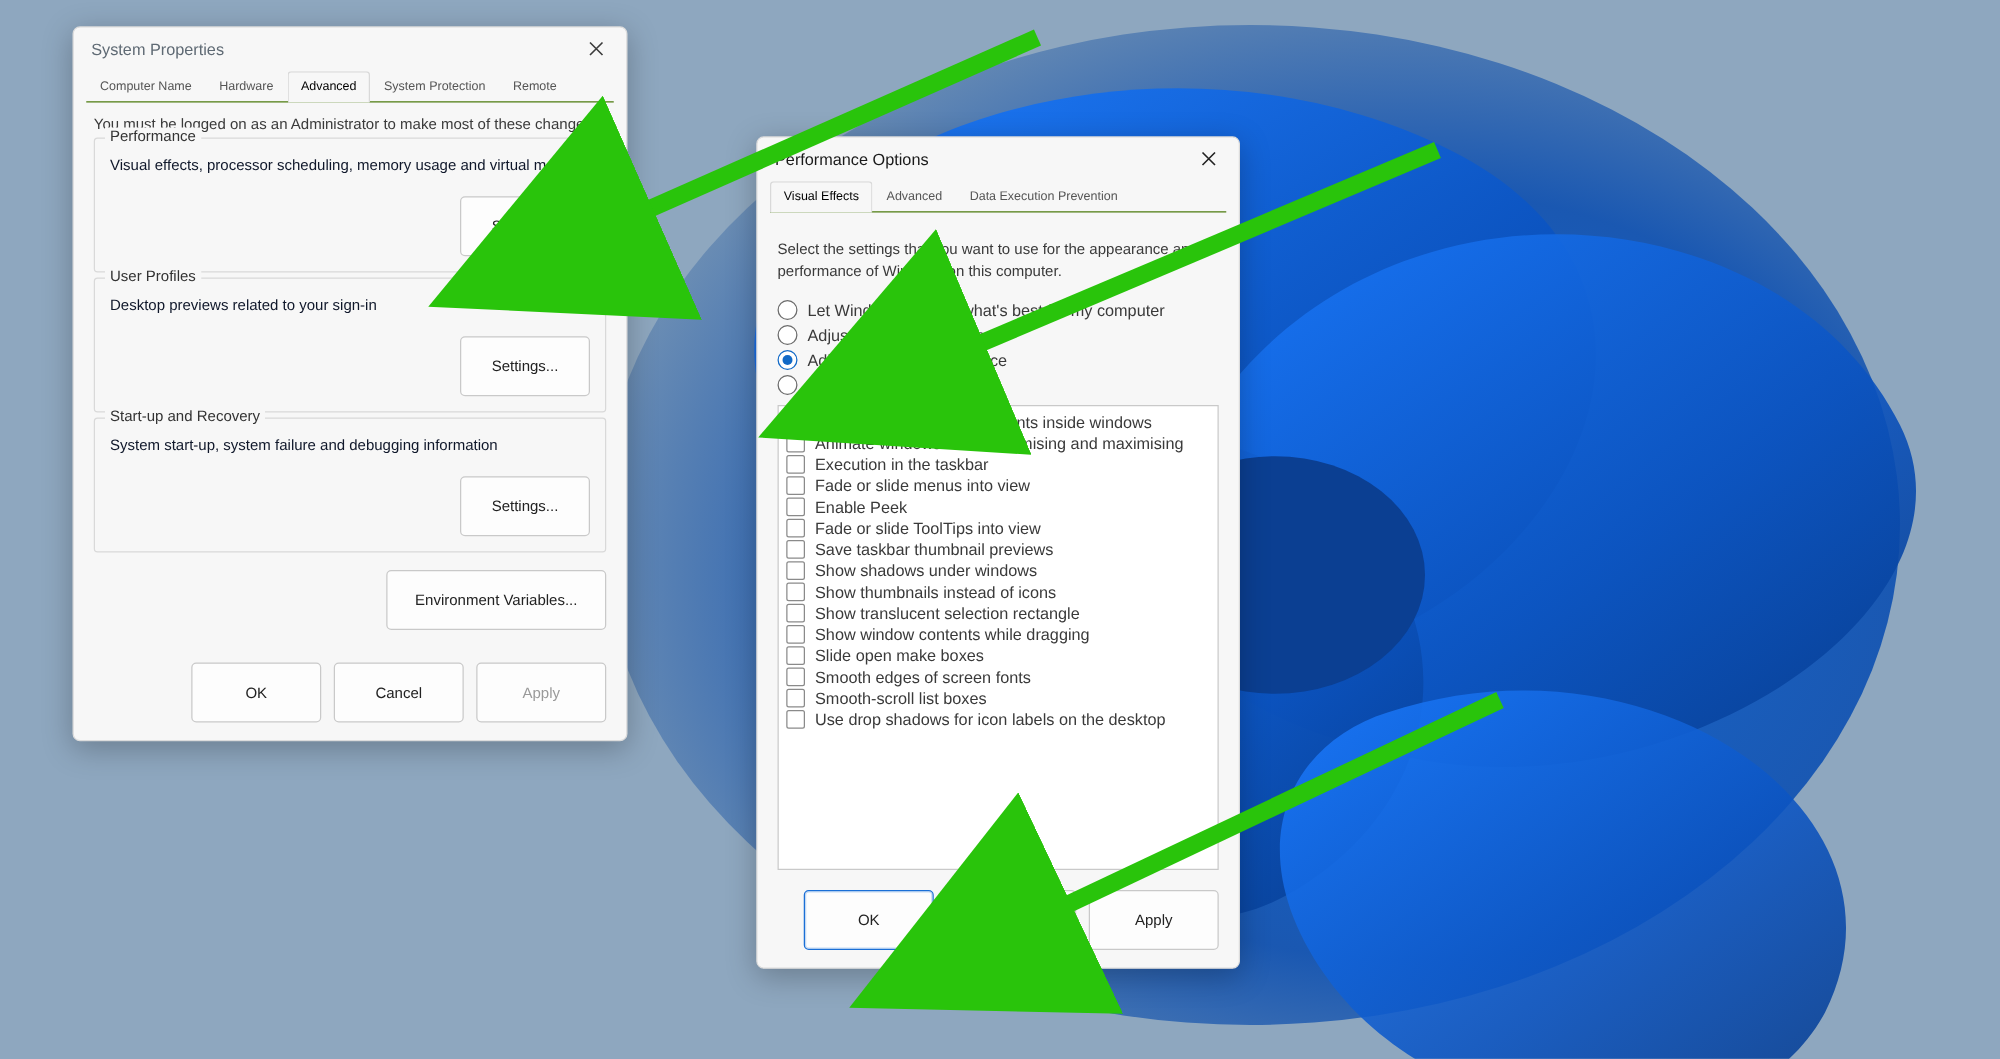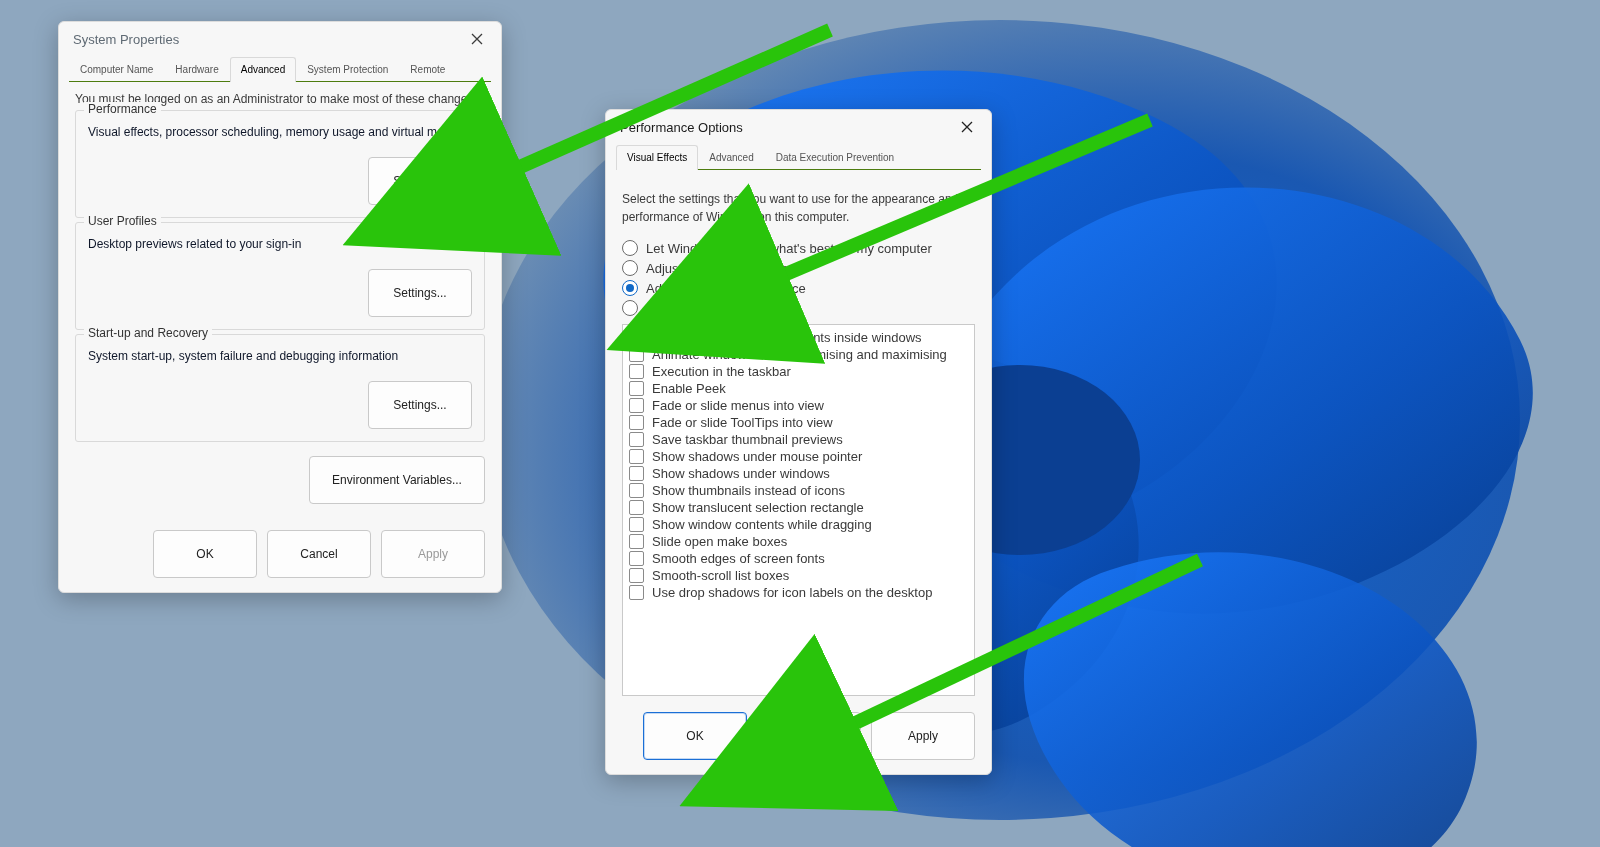--- a/index.html
+++ b/index.html
@@ -272,37 +272,33 @@
           <div class="ck">
             <span class="box"></span>
             <span>Animate windows when minimising and maximising</span>
           </div>
           <div class="ck">
             <span class="box"></span>
             <span>Execution in the taskbar</span>
           </div>
           <div class="ck">
             <span class="box"></span>
+            <span>Fade or slide menus into view</span>
+          </div>
+          <div class="ck">
+            <span class="box"></span>
             <span>Enable Peek</span>
           </div>
           <div class="ck">
             <span class="box"></span>
-            <span>Fade or slide menus into view</span>
-          </div>
-          <div class="ck">
-            <span class="box"></span>
             <span>Fade or slide ToolTips into view</span>
           </div>
           <div class="ck">
             <span class="box"></span>
             <span>Save taskbar thumbnail previews</span>
-          </div>
-          <div class="ck">
-            <span class="box"></span>
-            <span>Show shadows under mouse pointer</span>
           </div>
           <div class="ck">
             <span class="box"></span>
             <span>Show shadows under windows</span>
           </div>
           <div class="ck">
             <span class="box"></span>
             <span>Show thumbnails instead of icons</span>
           </div>
           <div class="ck">

